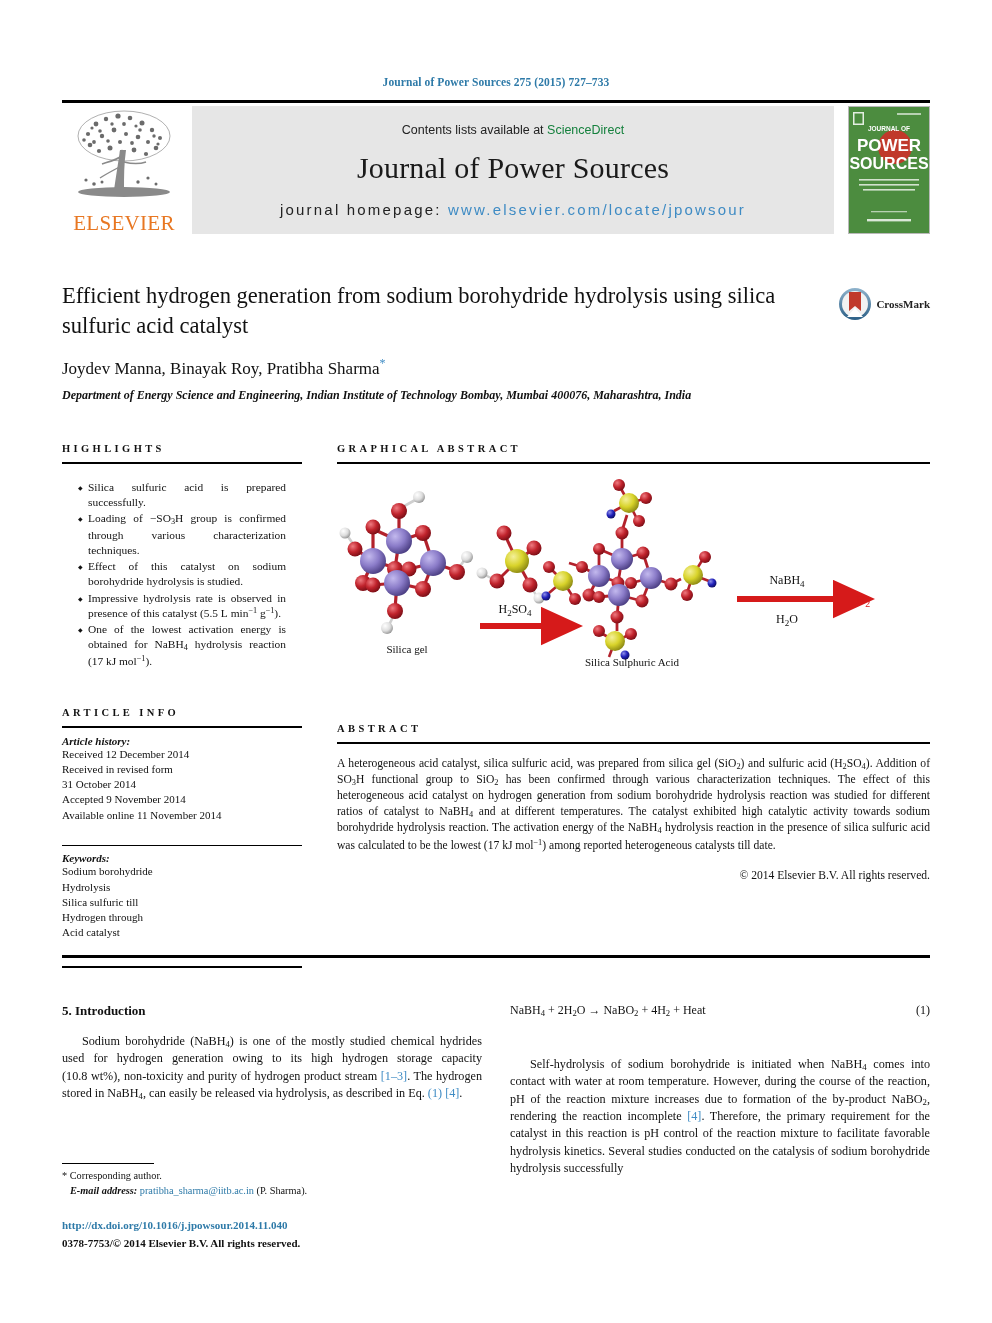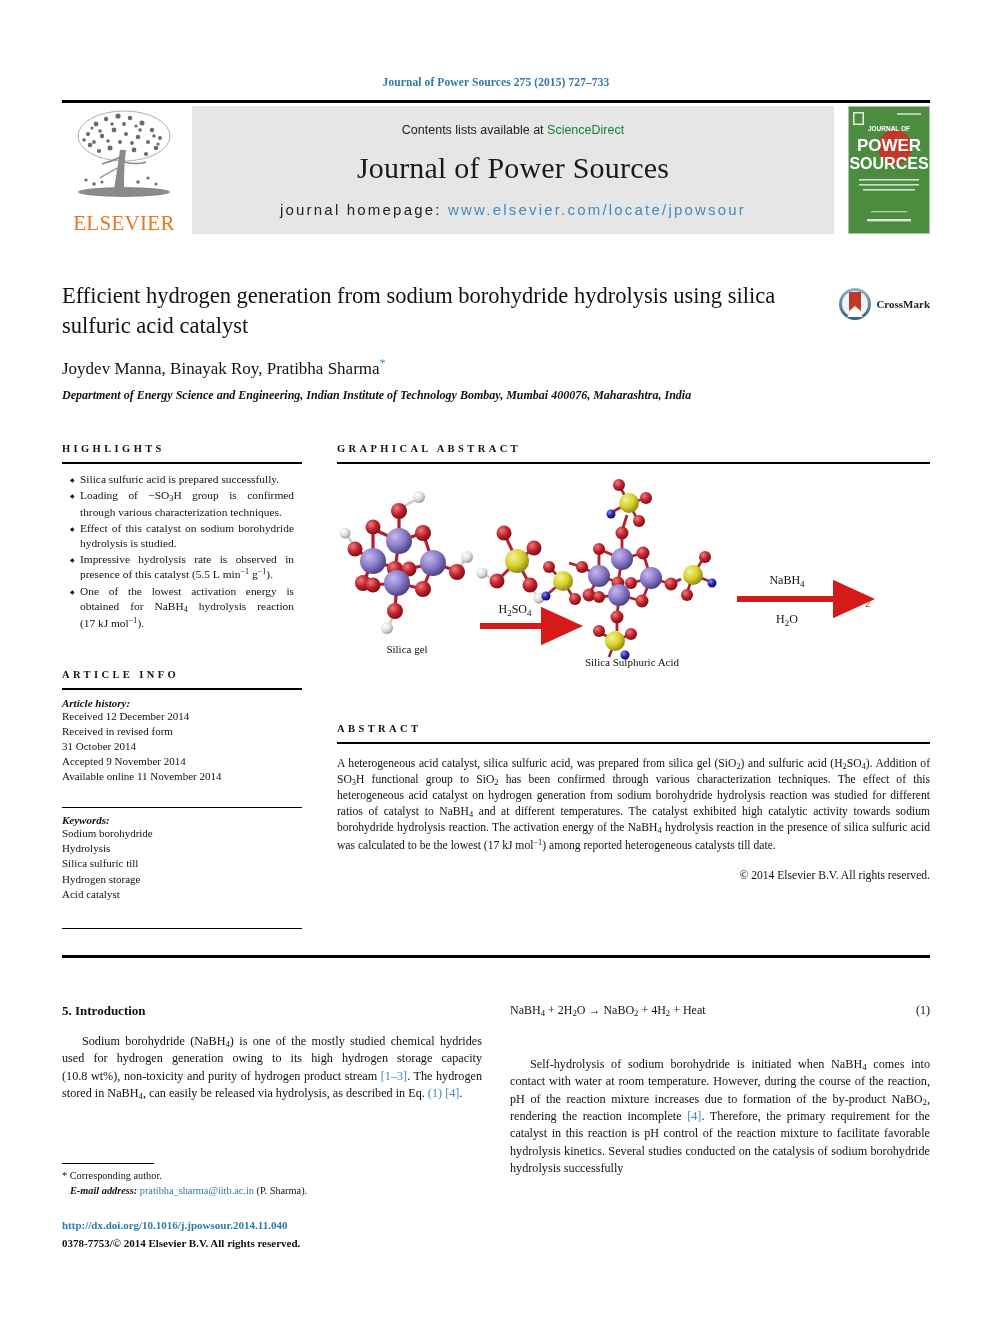--- a/index.html
+++ b/index.html
@@ -192,21 +192,21 @@
   .sec-rule {
     height: 2px;
     background: #000;
     margin-top: 8px;
     margin-bottom: 7px;
   }
   .sec-rule.thin { height: 1.5px; }
 
   ul.highlights {
     list-style: none;
-    margin: 8px;
+    margin: 16px;
     padding: 0;
     font-size: 11.4px;
     line-height: 1.33;
     text-align: justify;
     color: #111;
   }
   ul.highlights li {
     position: relative;
     padding-left: 10px;
     margin-bottom: 1px;
@@ -500,21 +500,21 @@
         <div class="ai-line">Received 12 December 2014</div>
         <div class="ai-line">Received in revised form</div>
         <div class="ai-line">31 October 2014</div>
         <div class="ai-line">Accepted 9 November 2014</div>
         <div class="ai-line">Available online 11 November 2014</div>
         <div class="sec-rule thin" style="margin-top:22px;margin-bottom:6px;"></div>
         <div class="ai-label">Keywords:</div>
         <div class="kw-line">Sodium borohydride</div>
         <div class="kw-line">Hydrolysis</div>
         <div class="kw-line">Silica sulfuric till</div>
-        <div class="kw-line">Hydrogen storage</div>
+        <div class="kw-line">Hydrogen through</div>
         <div class="kw-line">Acid catalyst</div>
         <div class="sec-rule thin" style="margin-top:26px;"></div>
       </div>
     </div>
 
     <div class="col-right">
       <div class="sec-head">GRAPHICAL ABSTRACT</div>
       <div class="sec-rule"></div>
 
       <div class="ga-figure">

